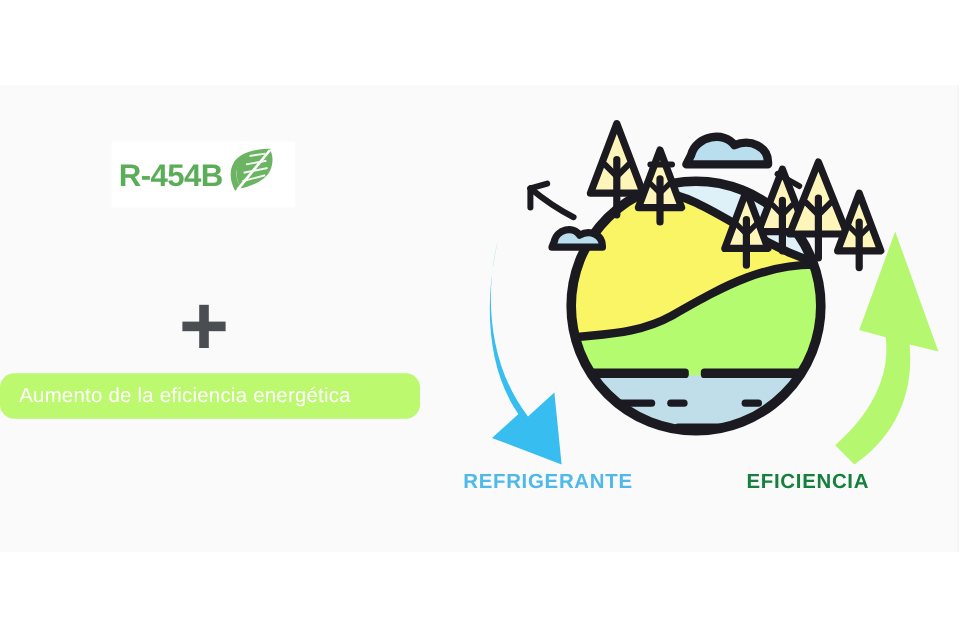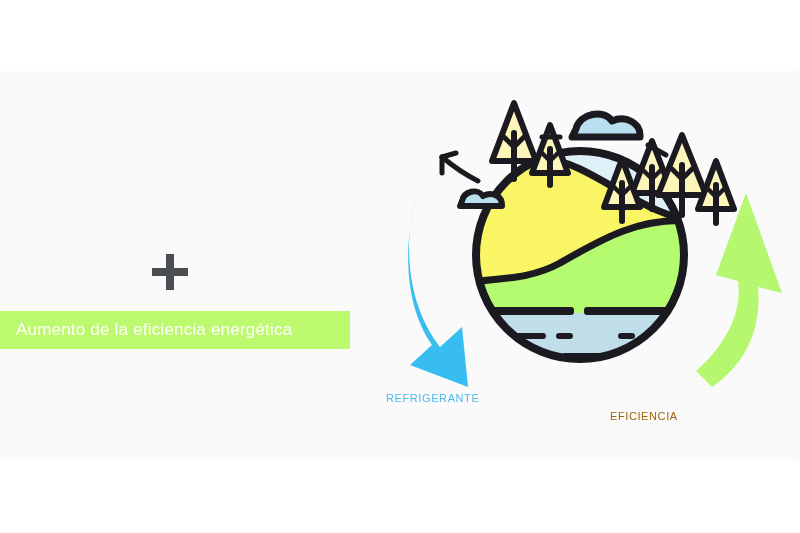--- a/index.html
+++ b/index.html
@@ -84,20 +84,21 @@
     font-size: 19px;
     letter-spacing: 0.2px;
   }
   #pill-efficiency {
     top: 240px;
     height: 38px;
     background: #bcf96f;
     padding-left: 16px;
     font-size: 17px;
     letter-spacing: 0.2px;
+    border-radius: 12px;
   }
 
   #plus-sign {
     position: absolute;
     left: 152px;
     top: 183px;
     width: 36px;
     height: 36px;
   }
   #plus-sign::before,
@@ -131,44 +132,54 @@
   #caption-row {
     position: absolute;
     left: 370px;
     top: 392px;
     width: 420px;
     height: 26px;
   }
   .caption {
     position: absolute;
     top: 0;
-    font-size: 11px;
-    font-weight: normal;
+    font-size: 17px;
+    font-weight: bold;
     letter-spacing: 0.6px;
     text-align: center;
   }
   #caption-refrigerant {
     left: 16px;
     color: #4fb9ea;
   }
   #caption-efficiency {
-    left: 240px;
-    color: #a16207;
-    margin-top: 18px;
+    left: 252px;
+    color: #15803d;
   }
 </style>
 </head>
 <body>
 
 <div id="page">
 
   <div id="canvas"></div>
 
   <div id="left-col">
 
+    <div id="logo-badge">
+      <span id="logo-text">R-454B</span>
+      <span id="leaf-icon">
+        <svg width="42" height="44" viewBox="0 0 42 44">
+          <path d="M38 3 C38 3 12 2 6 16 C1 27 8 38 8 38 L12 34 C12 34 6 25 11 16 C16 7 34 6 34 6 Z" fill="#6cb464"></path>
+          <path d="M37 4 C37 4 13 5 10 17 C7 28 13 36 13 36 C13 36 34 32 38 19 C41 9 37 4 37 4 Z" fill="#6cb464"></path>
+          <path d="M37 4 L10 37" stroke="#ffffff" stroke-width="2.2" fill="none"></path>
+          <path d="M33 7 L20 9 M34 13 L17 16 M35 19 L15 23 M33 25 L14 30" stroke="#ffffff" stroke-width="1.6" fill="none" opacity="0.9"></path>
+        </svg>
+      </span>
+    </div>
 
 
     <div id="plus-sign"></div>
 
     <div class="pill" id="pill-efficiency">
       <span>Aumento de la eficiencia energética</span>
     </div>
 
   </div>
 

